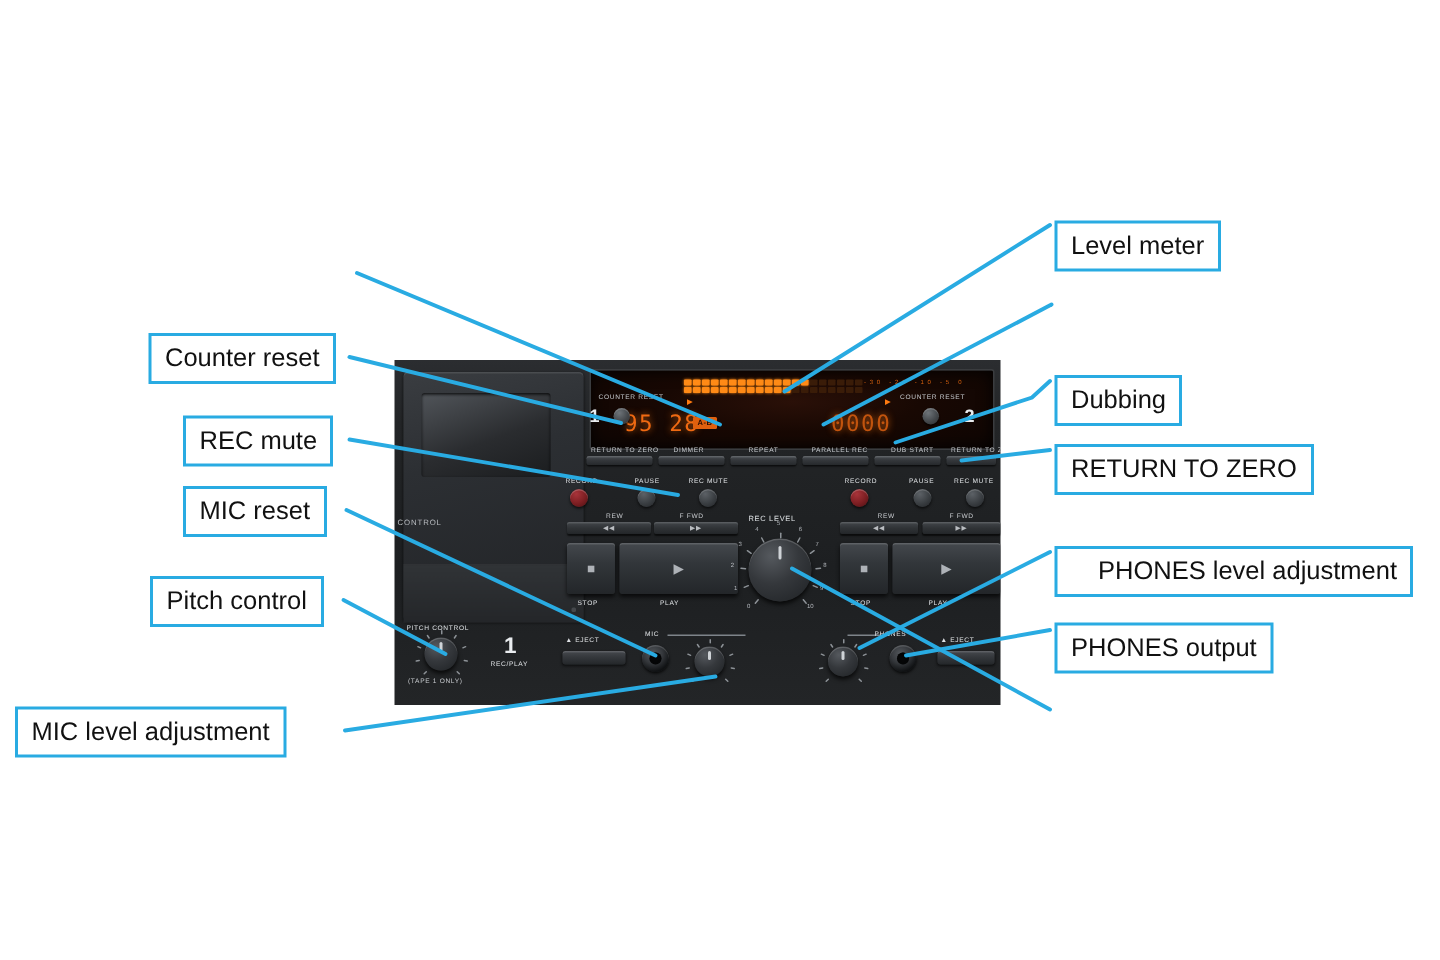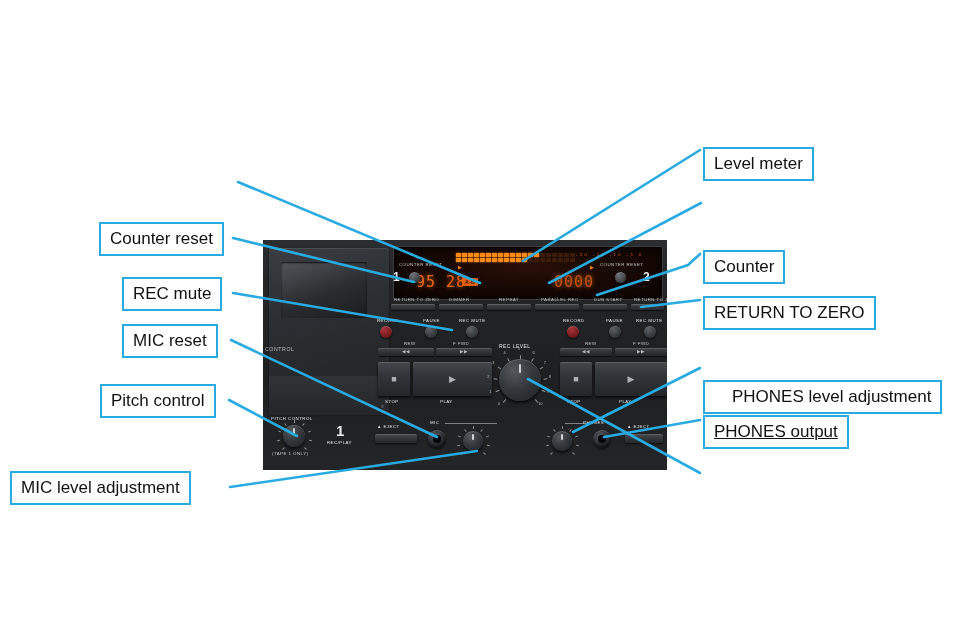--- a/index.html
+++ b/index.html
@@ -422,18 +422,18 @@
     </div>
   </div>
 
   <div class="callout" style="left:99px;top:222px;">Counter reset</div>
   <div class="callout" style="left:122px;top:277px;">REC mute</div>
   <div class="callout" style="left:122px;top:324px;">MIC reset</div>
   <div class="callout" style="left:100px;top:384px;">Pitch control</div>
   <div class="callout" style="left:703px;top:147px;">Level meter</div>
 
   <div class="callout" style="left:10px;top:471px;">MIC level adjustment</div>
-  <div class="callout" style="left:703px;top:250px;">Counter</div>
+  <div class="callout" style="left:703px;top:250px;">Dubbing</div>
   <div class="callout" style="left:703px;top:296px;">RETURN TO ZERO</div>
-  <div class="callout" style="left:703px;top:380px;padding-left:27px;">PHONES level adjustment</div>
-  <div class="callout" style="left:703px;top:415px;text-decoration:underline;">PHONES output</div>
+  <div class="callout" style="left:703px;top:364px;padding-left:27px;">PHONES level adjustment</div>
+  <div class="callout" style="left:703px;top:415px;">PHONES output</div>
 
 </div>
 
 </body></html>

